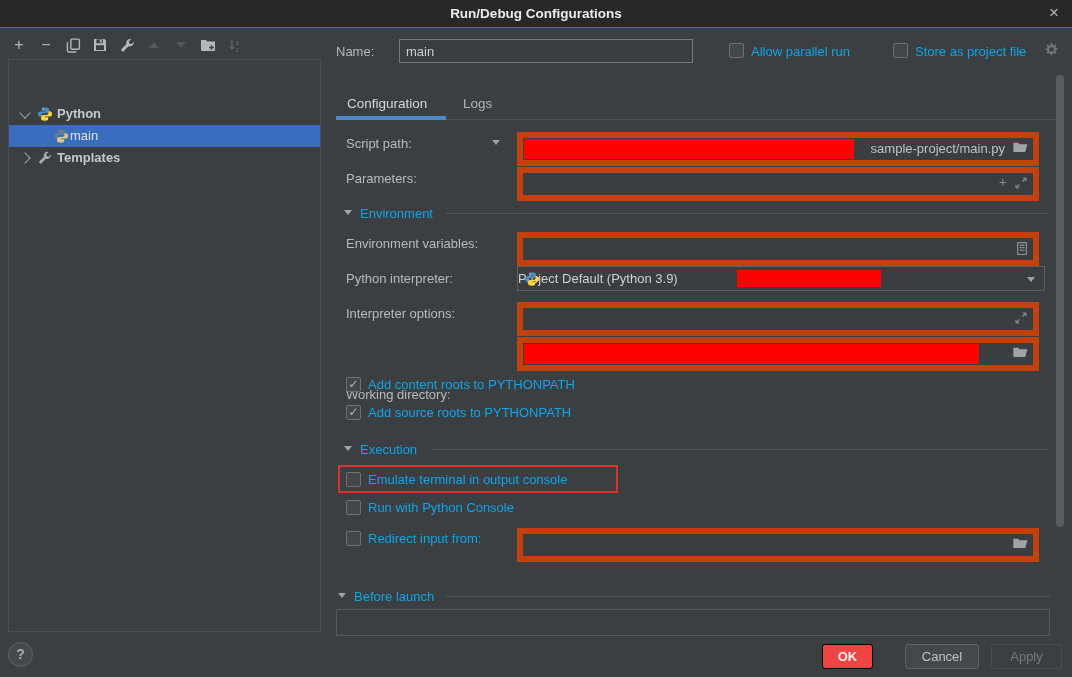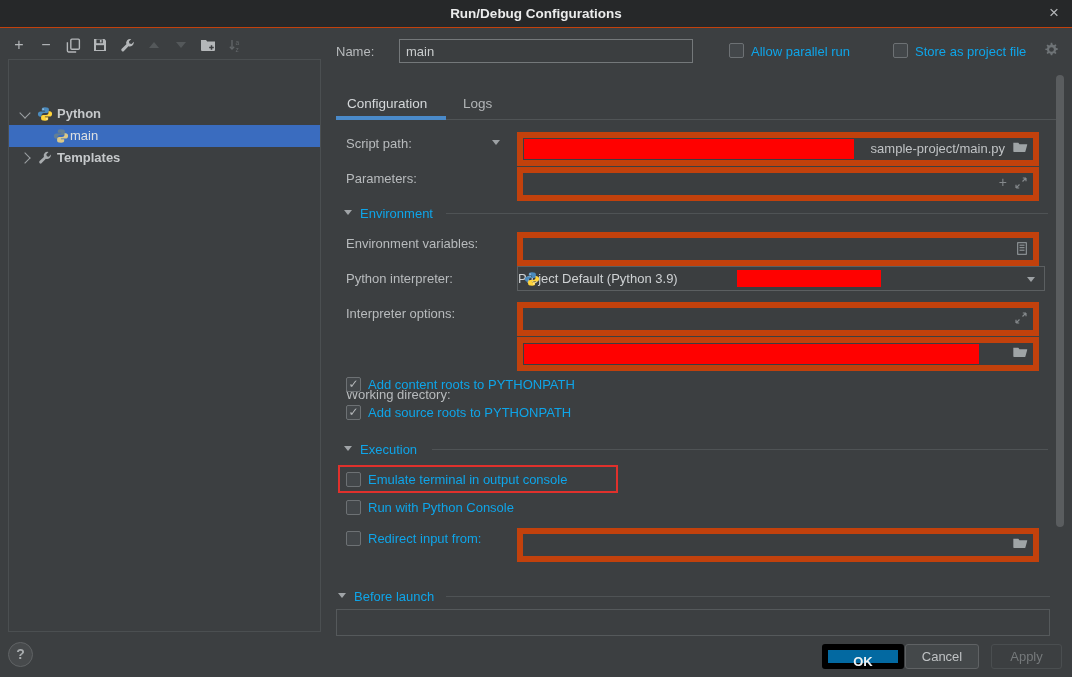--- a/index.html
+++ b/index.html
@@ -61,21 +61,21 @@
   .combo{position:absolute;left:517px;top:266px;width:528px;height:25px;box-sizing:border-box;
          background:#3b3e40;border:1px solid #5b5f61;}
   .annot{position:absolute;left:338px;top:465px;width:280px;height:28px;border:2px solid #e0312c;box-sizing:border-box;}
   .blbox{position:absolute;left:336px;top:609px;width:714px;height:27px;border:1px solid #55595b;box-sizing:border-box;}
   
   .helpbtn{position:absolute;left:8px;top:642px;width:25px;height:25px;border-radius:50%;background:#474a4c;
            border:1px solid #606object365;border:1px solid #606365;box-sizing:border-box;text-align:center;
            line-height:23px;color:#a8acae;font-size:14px;font-weight:bold;}
   .btn{position:absolute;top:644px;height:25px;box-sizing:border-box;border-radius:3px;text-align:center;
        line-height:23px;font-size:13px;}
-  .btn.ok{left:822px;width:82px;background:#0369a1;border:6px solid #000000;color:#eef1f3;font-weight:bold;}
+  .btn.ok{left:822px;width:51px;background:#ef4444;border:1px solid #000000;color:#eef1f3;font-weight:bold;}
   .btn.cancel{left:905px;width:74px;background:#44484a;border:1px solid #5f6264;color:#bfc2c4;}
   .btn.apply{left:991px;width:71px;background:transparent;border:1px solid #4a4e50;color:#75797b;}
 </style>
 </head>
 <body>
 
 <div id="app">
 
   <div class="titlebar">
     <div class="title">Run/Debug Configurations</div>

